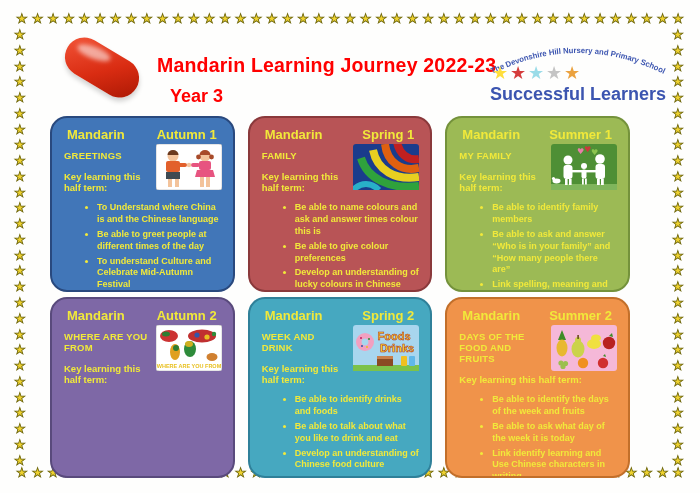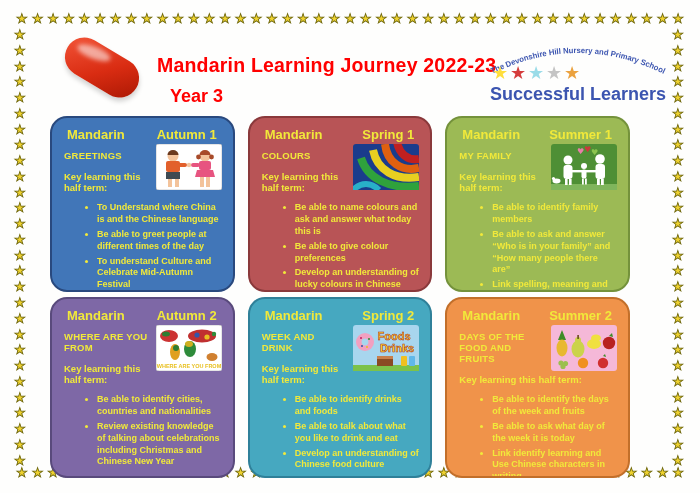--- a/index.html
+++ b/index.html
@@ -272,24 +272,24 @@
       <div class="card-img">
         <svg viewBox="0 0 66 46">
           <rect x="0" y="0" width="66" height="46" rx="3" fill="#1A3C8C"></rect>
           <path d="M66 42 C 36 46 14 34 8 14" stroke="#2FA23C" stroke-width="8" fill="none"></path>
           <path d="M66 33 C 42 37 24 26 20 6" stroke="#E8D020" stroke-width="8" fill="none"></path>
           <path d="M66 24 C 48 28 34 18 32 0" stroke="#E06010" stroke-width="8" fill="none"></path>
           <path d="M66 15 C 54 17 46 9 44 -2" stroke="#C02020" stroke-width="8" fill="none"></path>
           <path d="M0 46 C 8 38 18 38 26 46" stroke="#28B0C8" stroke-width="6" fill="none"></path>
         </svg>
       </div>
-      <div class="card-topic">COLOURS</div>
+      <div class="card-topic">FAMILY</div>
       <div class="card-key">Key learning this half term:</div>
       <ul class="bullets">
-          <li>Be able to name colours and ask and answer what today this is</li>
+          <li>Be able to name colours and ask and answer times colour this is</li>
           <li>Be able to give colour preferences</li>
           <li>Develop an understanding of lucky colours in Chinese culture and Celebrate Chinese New Year</li>
         </ul>
     </section>
 
     <section class="card" style="background: rgb(156, 186, 85); border-color: rgb(116, 146, 59);">
       <div class="card-head">
         <span>Mandarin</span>
         <span>Summer 1</span>
       </div>
@@ -344,24 +344,20 @@
           <ellipse cx="46" cy="11" rx="14" ry="6.5" fill="#C03030"></ellipse>
           <circle cx="41" cy="10" r="2.6" fill="#3355AA"></circle>
           <circle cx="51" cy="12" r="2.6" fill="#E8C020"></circle>
           <circle cx="58" cy="9" r="2.2" fill="#2E8B3A"></circle>
           <ellipse cx="56" cy="32" rx="5.5" ry="4" fill="#D08030"></ellipse>
           <text x="33" y="43" text-anchor="middle" font-size="5.5" font-weight="bold" fill="#E8C020" font-family="Liberation Sans, sans-serif">WHERE ARE YOU FROM</text>
         </svg>
       </div>
       <div class="card-topic">WHERE ARE YOU FROM</div>
       <div class="card-key">Key learning this half term:</div>
-      <ul class="bullets">
-          <li>Be able to identify cities, countries and nationalities</li>
-          <li>Review existing knowledge of talking about celebrations including Christmas and Chinese New Year</li>
-        </ul>
     </section>
 
     <section class="card" style="background: rgb(70, 168, 192); border-color: rgb(47, 128, 153);">
       <div class="card-head">
         <span>Mandarin</span>
         <span>Spring 2</span>
       </div>
       <div class="card-img">
         <svg viewBox="0 0 66 46">
           <rect x="0" y="0" width="66" height="46" rx="3" fill="#A8D6EE"></rect>

